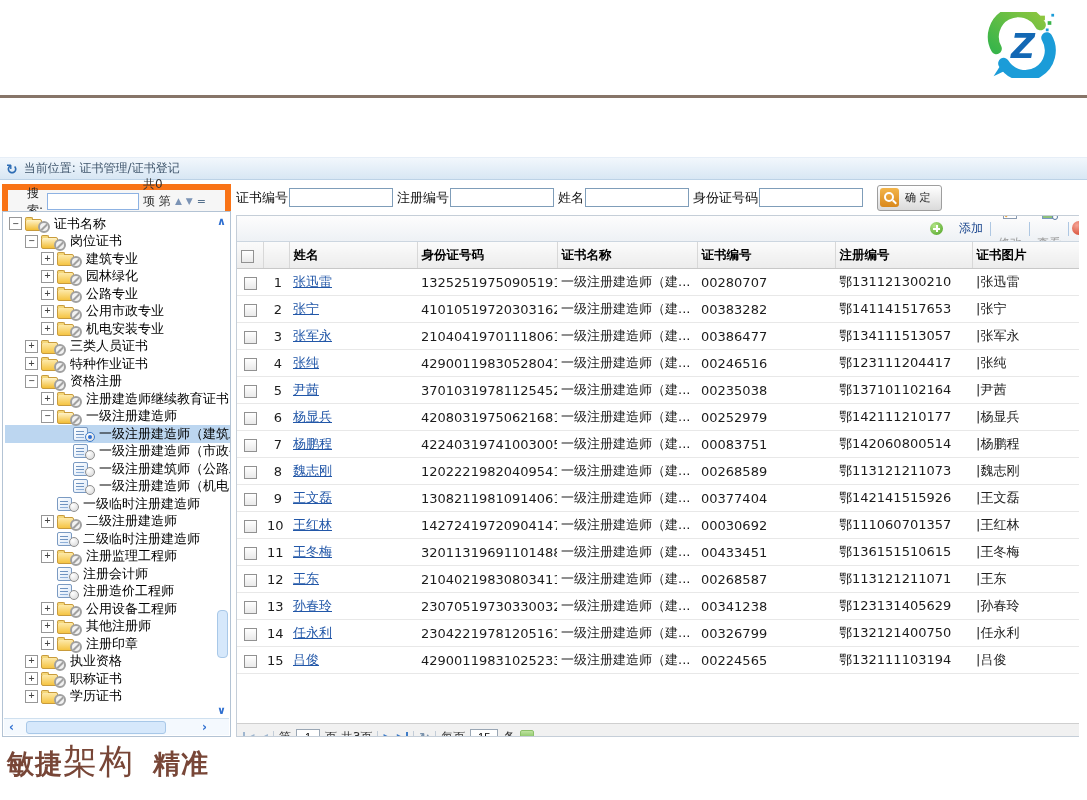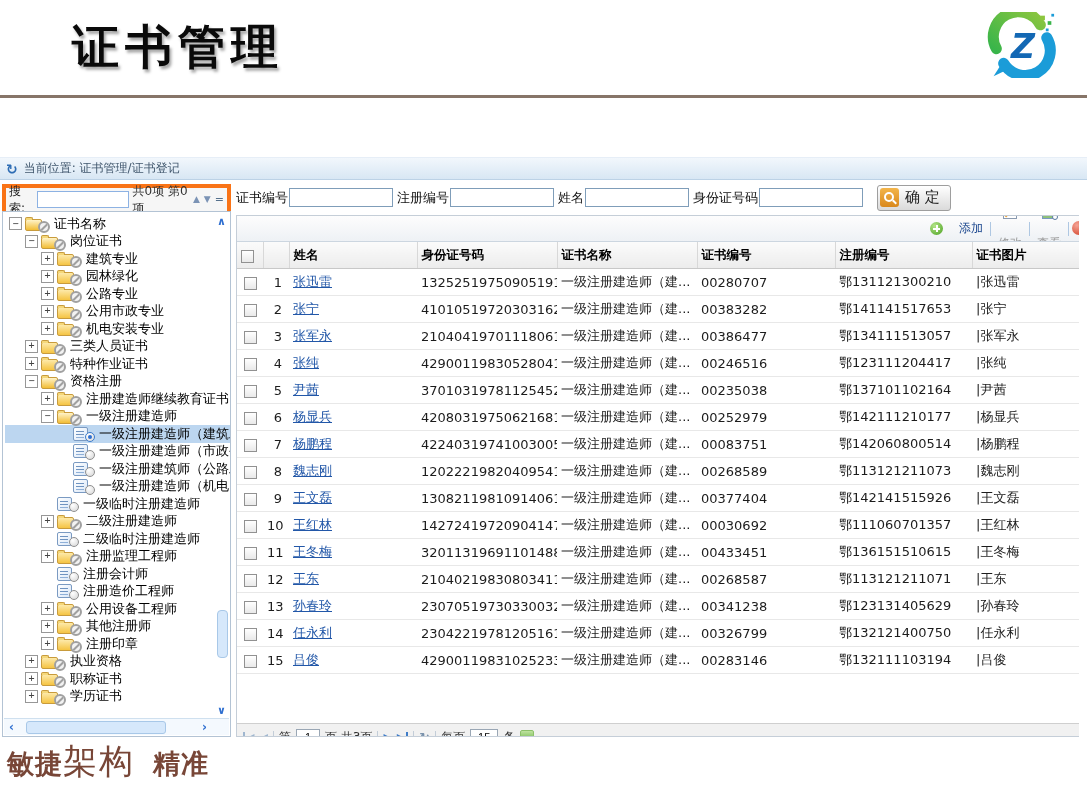--- a/index.html
+++ b/index.html
@@ -17,22 +17,22 @@
   .header-rule{position:absolute;top:95px;left:0;right:0;height:3px;background:#877568;}
 
   
   .breadcrumb{position:absolute;top:157px;left:0;right:0;height:21px;display:flex;align-items:center;gap:6px;
               padding-left:6px;font-size:12px;color:#41576d;
               background:linear-gradient(#f2f7fc,#d8e7f4);border-top:1px solid #e6eef7;border-bottom:1px solid #bcd2e6;}
   .bc-ico{color:#2e6db4;font-weight:700;font-size:14px;line-height:1;}
 
   
   .sidebar{position:absolute;left:2px;top:184px;width:229px;height:553px;}
-  .side-search{height:23px;border:4px solid #f97316;background:#f6f6f6;display:flex;align-items:center;
-               gap:4px;padding:0 3px;font-size:12px;color:#222;}
+  .side-search{height:23px;border:6px solid #f97316;background:#f6f6f6;display:flex;align-items:center;
+               gap:4px;padding:0 19px;font-size:12px;color:#222;}
   .side-search input{width:86px;height:15px;border:1px solid #8db2e3;font-size:11px;padding:0 2px;}
   .cnt{color:#333;}
   .arr{font-size:9px;color:#7b93b5;line-height:1;}
   .eq{color:#55708c;font-size:11px;}
   .treebox{position:absolute;top:27px;left:0;right:0;bottom:0;border:1px solid #b3c3d4;background:#fff;overflow:hidden;}
   .tree-list{padding:3px 0 0 2px;}
   .trow{display:flex;align-items:center;height:17.5px;font-size:13px;white-space:nowrap;}
   .trow.sel{background:#bcd6f0;}
   .tind{display:inline-block;flex:none;}
   .toggle{display:inline-flex;flex:none;align-items:center;justify-content:center;width:11px;height:11px;
@@ -64,21 +64,21 @@
   .hchev{position:absolute;top:1px;color:#2f6fd0;font-weight:700;font-size:12px;line-height:14px;}
   .hchev.lt{left:5px;} .hchev.rt{right:22px;}
   .hthumb{position:absolute;left:22px;top:2px;width:138px;height:11px;background:#d6e8fb;border:1px solid #a8c8e8;border-radius:3px;}
 
   
   .main{position:absolute;left:236px;top:184px;right:8px;height:553px;}
   .filter-row{height:27px;display:flex;align-items:center;font-size:13px;color:#111;}
   .ffield{display:flex;align-items:center;margin-right:4px;}
   .ffield input{width:98px;height:17px;border:1px solid #7f9db9;margin-left:1px;font-size:12px;padding:0 2px;}
   .ok-btn{display:inline-flex;align-items:center;gap:6px;height:24px;margin-left:10px;padding:0 10px 0 2px;
-          border:1px solid #9e9e9e;border-radius:3px;background:linear-gradient(#ffffff,#dadada);font-size:15px;color:#222;cursor:pointer;}
+          border:1px solid #9e9e9e;border-radius:3px;background:linear-gradient(#ffffff,#dadada);font-size:11px;color:#222;cursor:pointer;}
   .ic-mag{width:19px;height:19px;border-radius:3px;background:linear-gradient(#f3b54a,#d9881c);position:relative;flex:none;}
   .ic-mag::before{content:"";position:absolute;left:4px;top:4px;width:6px;height:6px;border:2px solid #fff;border-radius:50%;}
   .ic-mag::after{content:"";position:absolute;left:12px;top:13px;width:5px;height:2px;background:#fff;transform:rotate(45deg);}
 
   
   .grid{position:absolute;top:31px;left:0;right:0;bottom:0;border:1px solid #c5ced8;border-right:none;background:#fff;overflow:hidden;}
   .gtoolbar{height:25px;background:linear-gradient(#fdfdfd,#eef1f5);border-bottom:1px solid #ccd6e0;
             display:flex;align-items:center;justify-content:flex-end;gap:7px;padding-right:0;position:relative;overflow:hidden;}
   .tbtn{display:inline-flex;align-items:center;gap:16px;font-size:12px;color:#15428b;cursor:pointer;}
   .tbtn.dis{color:#9b9b9b;flex-direction:column;}
@@ -118,21 +118,20 @@
   .fs{font-size:27px;font-weight:700;letter-spacing:1px;}
   .fl{font-size:34px;font-weight:400;letter-spacing:2px;}
   .fgap{width:18px;}
 </style>
 </head>
 <body>
 
 <div class="page">
 
   <div class="app-header">
-    <div class="page-title">证书管理</div>
     <div class="logo">
       <span>
         <svg width="74" height="66" viewBox="0 0 76 72">
           <defs>
             <linearGradient id="lg" x1="0" y1="1" x2="1" y2="0">
               <stop offset="0" stop-color="#39b54a"></stop>
                 <stop offset="1" stop-color="#8dc63f"></stop>
             </linearGradient>
           </defs>
           <path d="M10 40 A27 27 0 0 1 58 14" stroke="url(#lg)" stroke-width="12" fill="none" stroke-linecap="round"></path>
@@ -582,21 +581,21 @@
               <td>00326799</td>
               <td>鄂132121400750</td>
               <td>|任永利</td>
             </tr>
             <tr>
               <td class="c-cb"><span class="cb"></span></td>
               <td class="c-idx">15</td>
               <td><a class="nlink">吕俊</a></td>
               <td>429001198310252334</td>
               <td>一级注册建造师（建...</td>
-              <td>00283146</td>
+              <td>00224565</td>
               <td>鄂132111103194</td>
               <td>|吕俊</td>
             </tr>
           </tbody>
       </table>
 
       <div class="pagebar">
         <span class="pgico pg-dis pg-first">◀</span>
         <span class="pgico pg-dis">◀</span>
         <span class="pgsep"></span>

